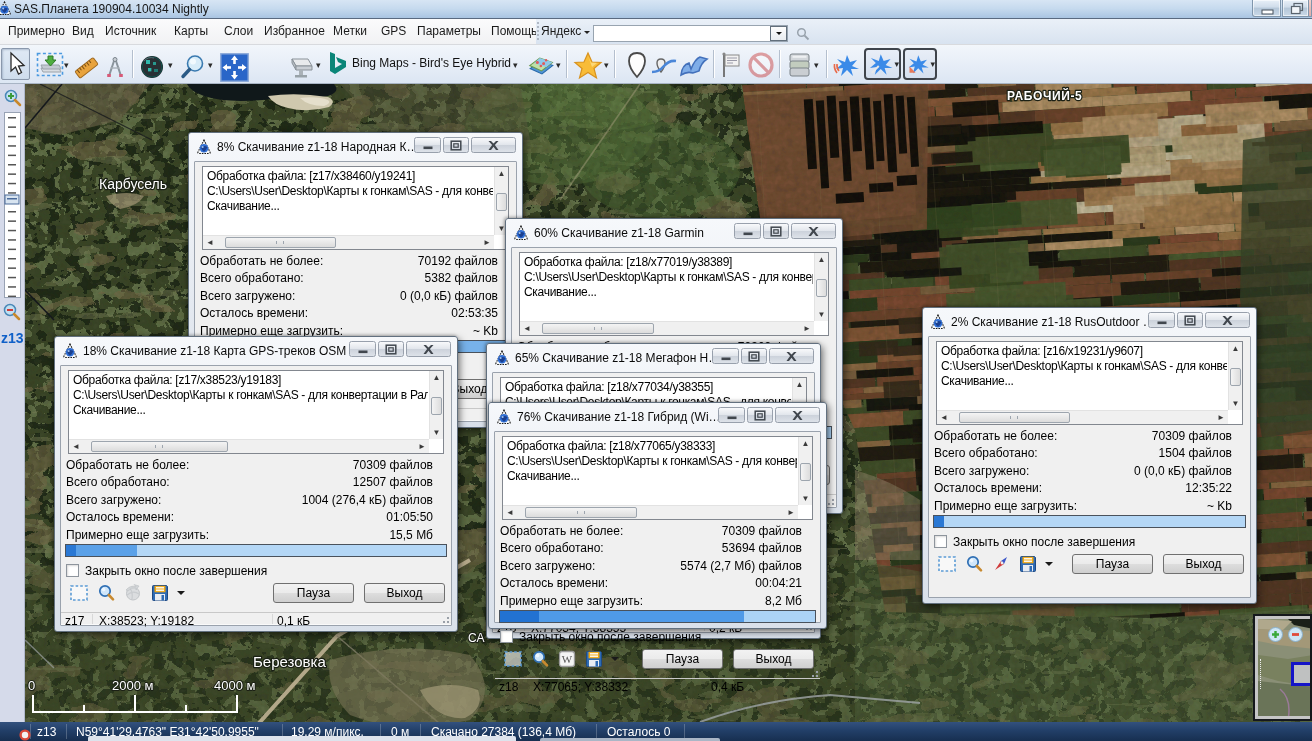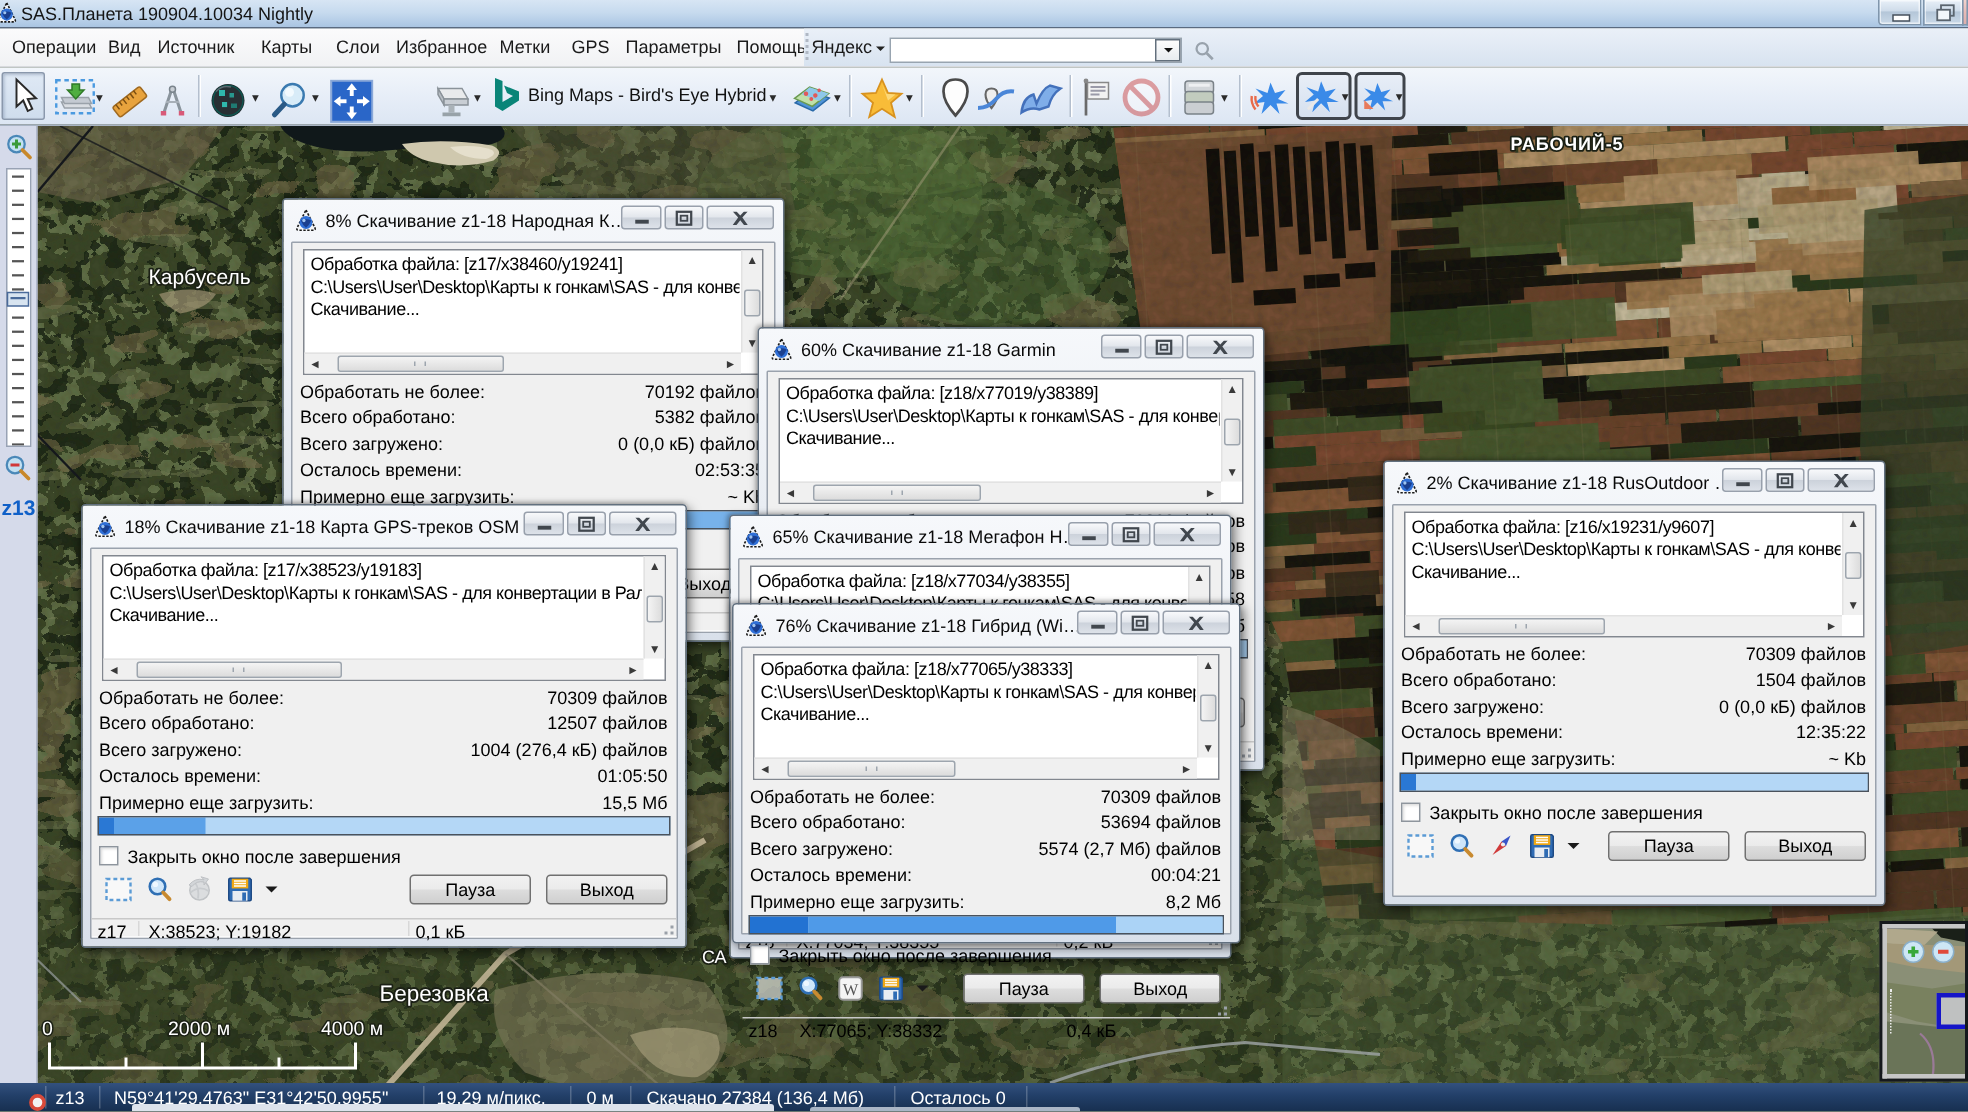--- a/index.html
+++ b/index.html
@@ -40,21 +40,21 @@
 .vsb{position:absolute;right:0;top:0;bottom:14px;width:14px;background:#f0f0f0;border-left:1px solid #e2e2e2}
 .vsb .arr{position:absolute;left:0;right:0;text-align:center;font-size:8px;color:#3a3a3a;top:2px}
 .vsb .arr.dn{top:auto;bottom:2px}
 .vth{position:absolute;left:1px;right:1px;top:26px;height:18px;background:linear-gradient(90deg,#f4f4f4,#dcdcdc);border:1px solid #9da5ae;border-radius:2px}
 .hsb{position:absolute;left:0;right:14px;bottom:0;height:14px;background:#f0f0f0;border-top:1px solid #e2e2e2}
 .hsb .arr{position:absolute;font-size:8px;color:#3a3a3a;top:2px}
 .hsb .arr.lt{left:3px}
 .hsb .arr.rt{right:3px}
 .hth{position:absolute;left:22px;top:1px;bottom:1px;width:38%;background:linear-gradient(180deg,#f4f4f4,#dcdcdc);border:1px solid #9da5ae;border-radius:2px}
 .hth i{position:absolute;left:50%;top:3px;bottom:3px;width:8px;margin-left:-4px;border-left:1px solid #9da5ae;border-right:1px solid #9da5ae;background:transparent}
-.stats{position:absolute;left:5px;right:6px;top:92px}
+.stats{position:absolute;left:5px;right:18px;top:92px}
 .srow{position:relative;height:17.4px;font-size:12px;color:#000}
 .srow .sv{position:absolute;right:0;top:0}
 .srow span{display:inline-block}
 .pbar{position:absolute;left:4px;right:4px;top:178px;height:13px;border:1px solid #4a525c;background:#b4d7f6;overflow:hidden}
 .pbar i{position:absolute;top:0;bottom:0}
 .chk{position:absolute;left:5px;top:197px;height:15px;font-size:12px;color:#000;display:flex;align-items:center}
 .chk .box{width:13px;height:13px;background:#fff;border:1px solid #8e959d;margin-right:6px;box-shadow:inset 1px 1px 2px rgba(0,0,0,.15)}
 .tools{position:absolute;left:8px;right:0;top:217px;height:22px}
 .ic{position:relative;display:inline-block;width:20px;height:20px;margin-right:7px;vertical-align:top}
 .dd{display:inline-block;width:0;height:0;border:4px solid transparent;border-top-color:#1a1a1a;border-bottom:none;vertical-align:top;position:relative;top:8px}
@@ -1624,21 +1624,21 @@
 <span class="wbtn" style="left:1252px;width:29px;border-radius:0 0 0 3px"><svg width="29" height="17">
         <rect x="9" y="10" width="11" height="4" fill="#fff" stroke="#46505c"></rect>
       </svg></span>
 <span class="wbtn" style="left:1282px;width:27px"><svg width="27" height="17">
         <rect x="11" y="3.5" width="8.5" height="7" fill="none" stroke="#5a646e" stroke-width="1.2"></rect>
         <rect x="8.5" y="6.5" width="8.5" height="7" fill="#f2f6fa" stroke="#5a646e" stroke-width="1.2"></rect>
       </svg></span>
 <span class="wbtn" style="left:1308px;width:4px;background:linear-gradient(180deg,#e09083,#c4544a 50%,#a83a32)"></span>
 <div class="abs" id="capline"></div>
 <div class="abs" id="menubar">
-      <span class="mi" style="left:8px">Операции</span>
+      <span class="mi" style="left:8px">Примерно</span>
       <span class="mi" style="left:72px">Вид</span>
       <span class="mi" style="left:105px">Источник</span>
       <span class="mi" style="left:174px">Карты</span>
       <span class="mi" style="left:224px">Слои</span>
       <span class="mi" style="left:264px">Избранное</span>
       <span class="mi" style="left:333px">Метки</span>
       <span class="mi" style="left:381px">GPS</span>
       <span class="mi" style="left:417px">Параметры</span>
       <span class="mi" style="left:491px">Помощь</span>
 <span style="position:absolute;left:536px;top:0;right:0;bottom:0;background:linear-gradient(180deg,#eaf0f8,#d8e3f0)"></span>

